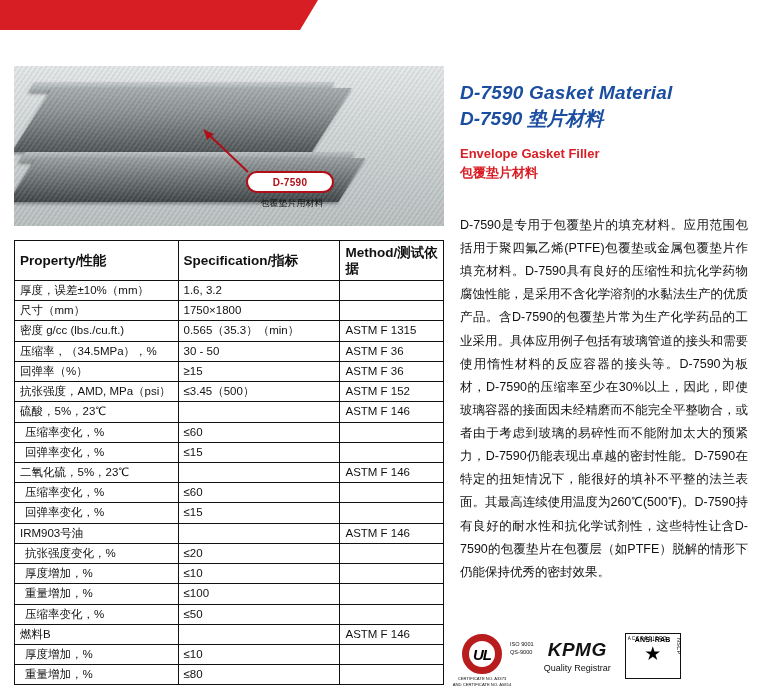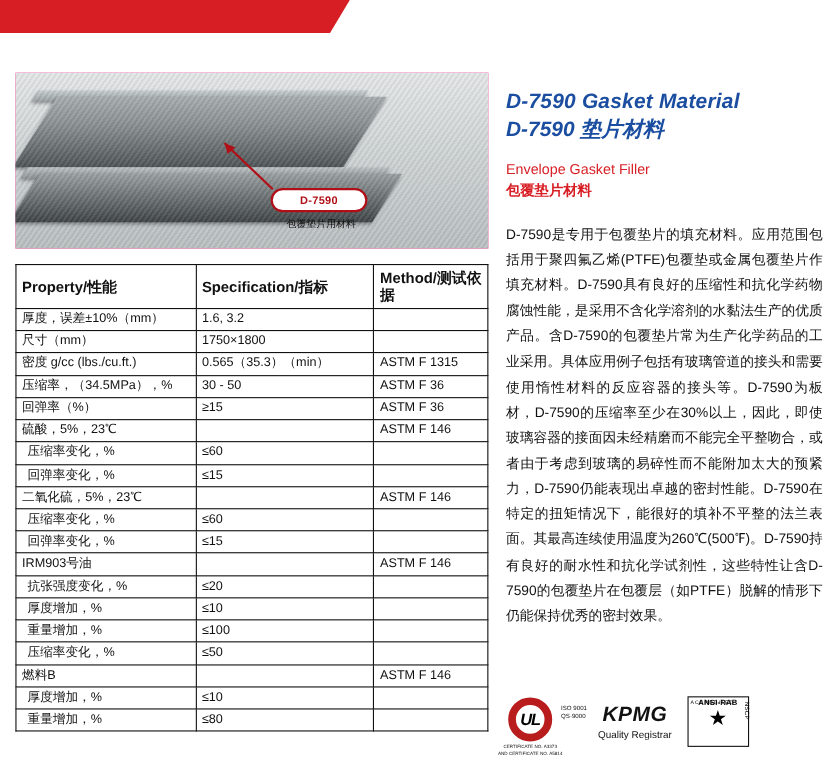--- a/index.html
+++ b/index.html
@@ -153,30 +153,30 @@
   .title-cn {
     font-size: 19px;
     font-weight: bold;
     font-style: italic;
     color: #1b4ea0;
     line-height: 1.35;
     margin-bottom: 14px;
   }
   .sub-en {
     font-size: 13px;
-    font-weight: normal;
+    font-weight: bold;
     color: #d81e25;
     line-height: 1.45;
   }
   .sub-cn {
     font-size: 13px;
     font-weight: bold;
     color: #d81e25;
     line-height: 1.45;
-    margin-bottom: 19px;
+    margin-bottom: 31px;
   }
   .body-cn {
     font-size: 12.5px;
     color: #111;
     line-height: 1.85;
     text-align: justify;
     margin-top: 16px;
   }
   
   .logos {
@@ -294,20 +294,25 @@
           </tr>
           <tr>
             <td class="col-prop">压缩率，（34.5MPa），%</td>
             <td class="col-spec">30 - 50</td>
             <td class="col-meth">ASTM F 36</td>
           </tr>
           <tr>
             <td class="col-prop">回弹率（%）</td>
             <td class="col-spec">≥15</td>
             <td class="col-meth">ASTM F 36</td>
+          </tr>
+          <tr>
+            <td class="col-prop">抗张强度，AMD, MPa（psi）</td>
+            <td class="col-spec">≤3.45（500）</td>
+            <td class="col-meth">ASTM F 152</td>
           </tr>
           <tr>
             <td class="col-prop">硫酸，5%，23℃</td>
             <td class="col-spec"></td>
             <td class="col-meth">ASTM F 146</td>
           </tr>
           <tr>
             <td class="col-prop indent">压缩率变化，%</td>
             <td class="col-spec">≤60</td>
             <td class="col-meth"></td>

